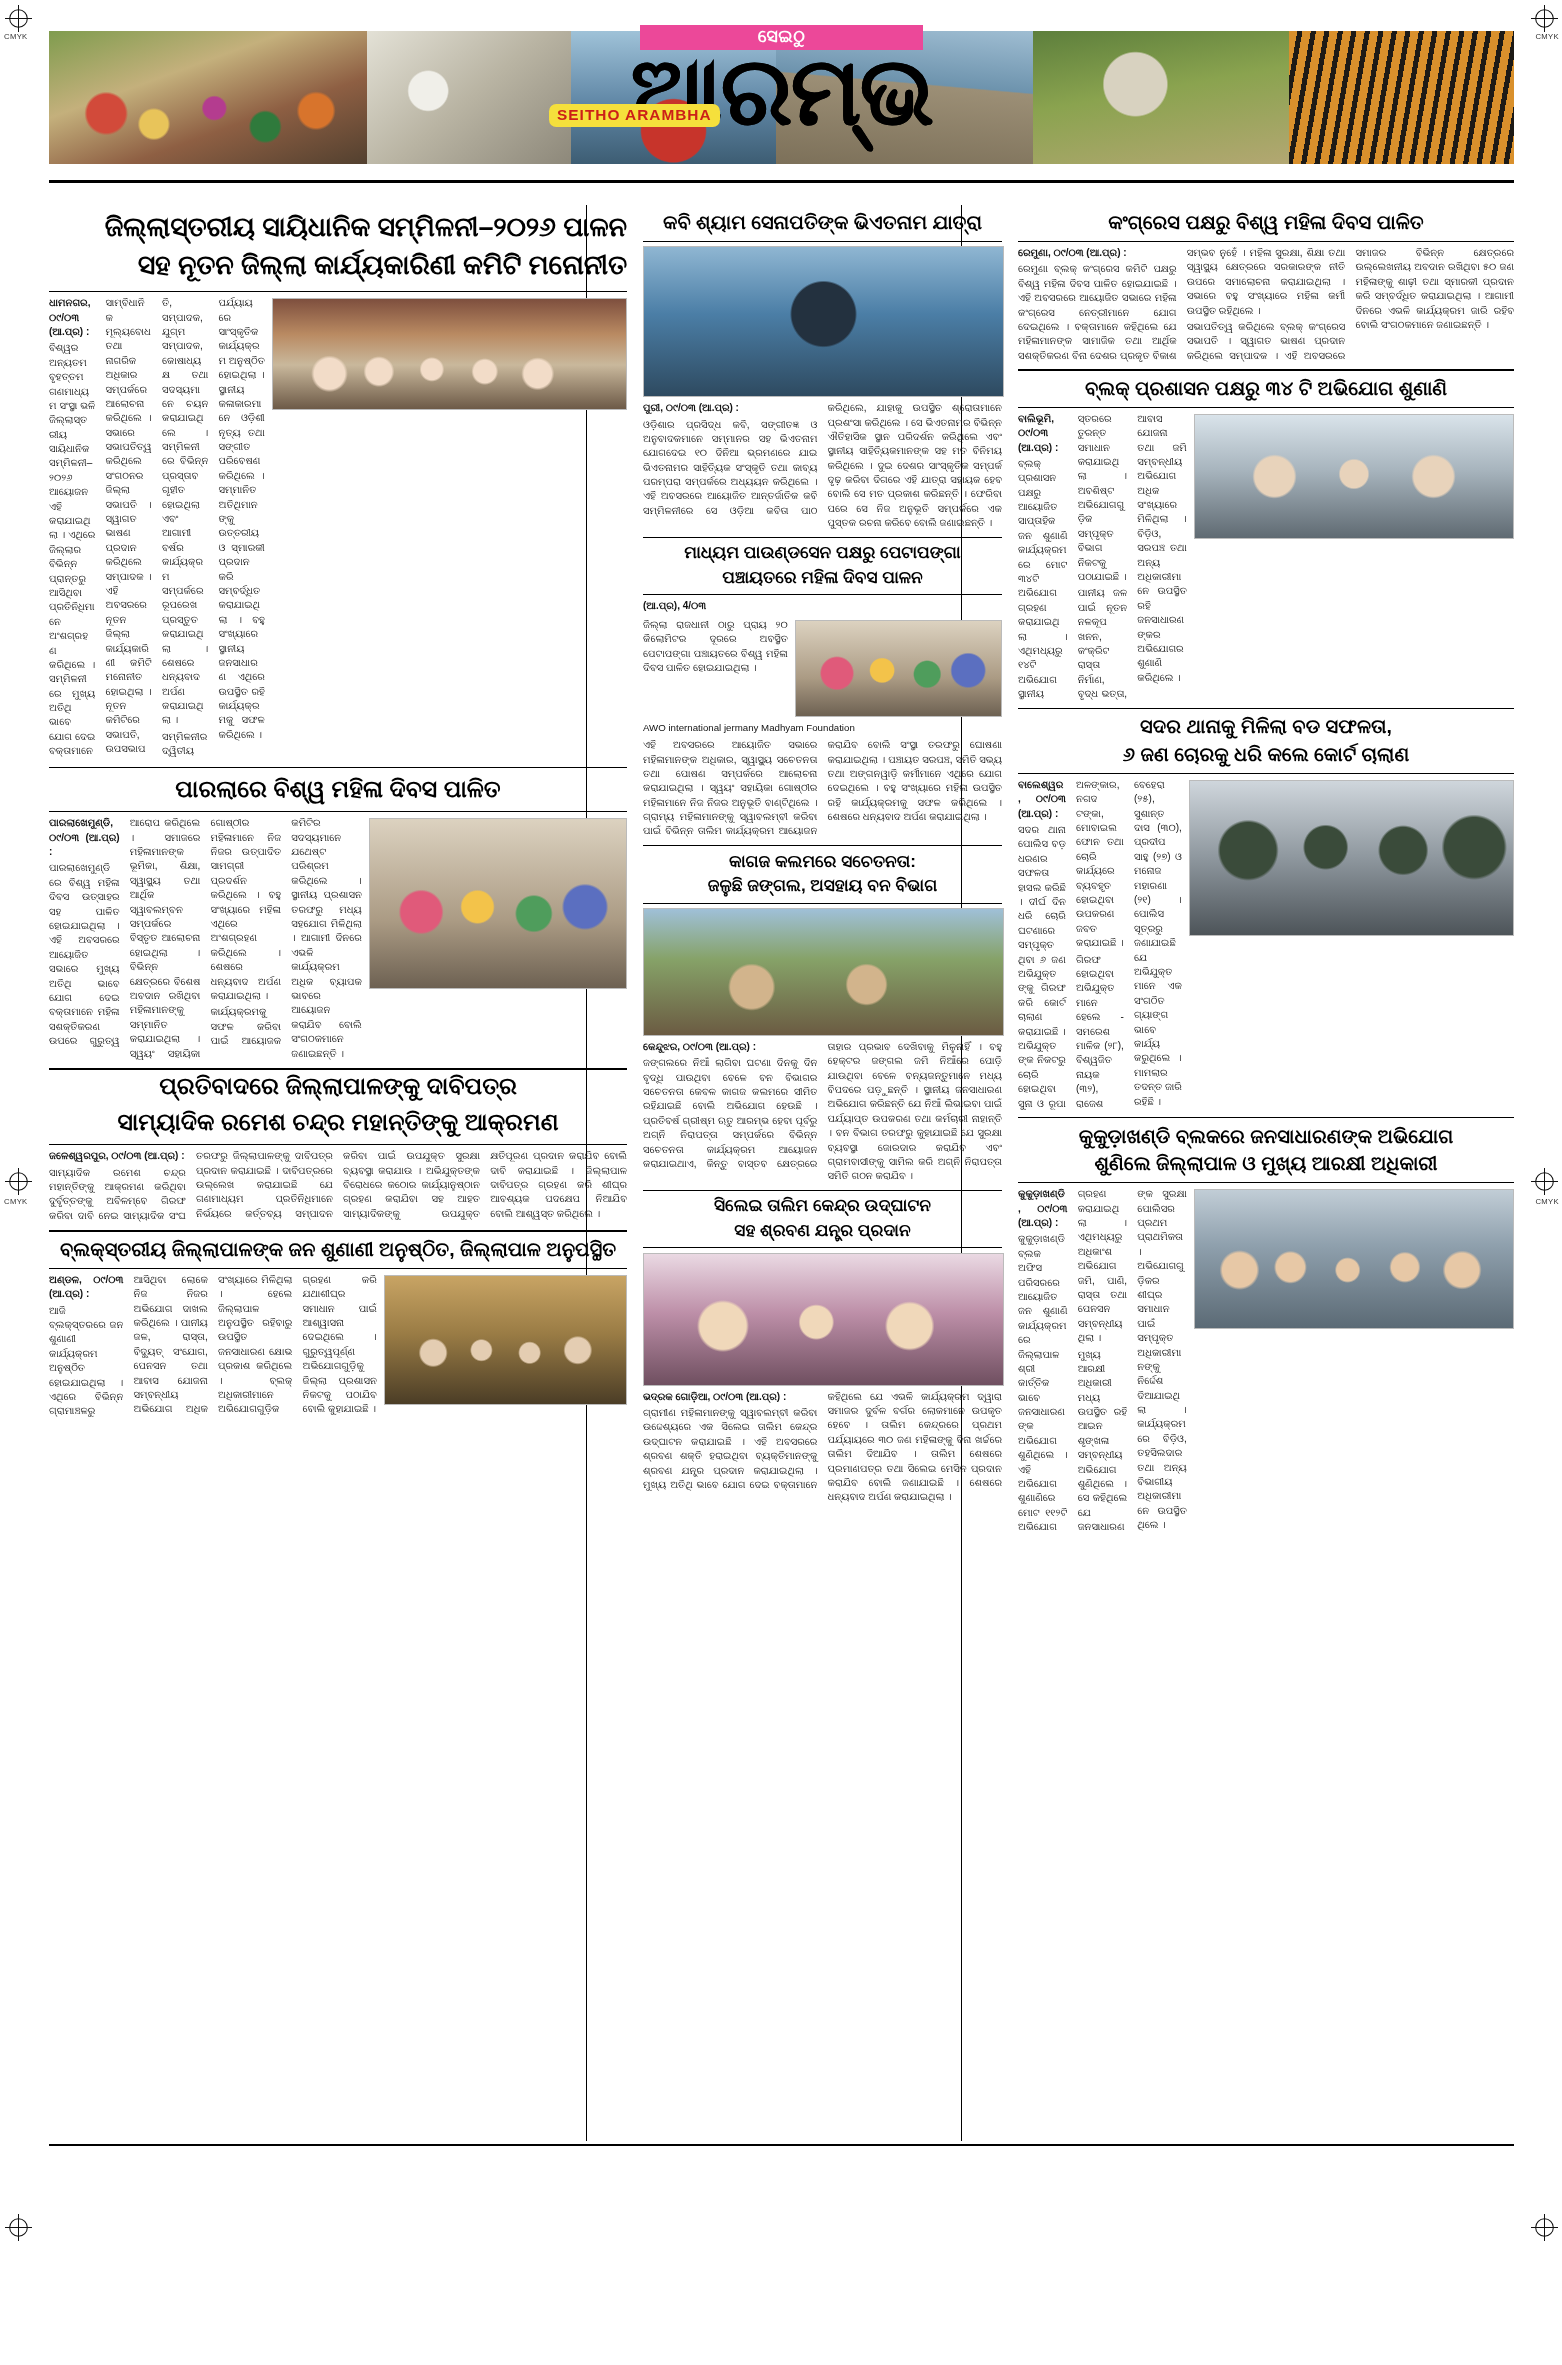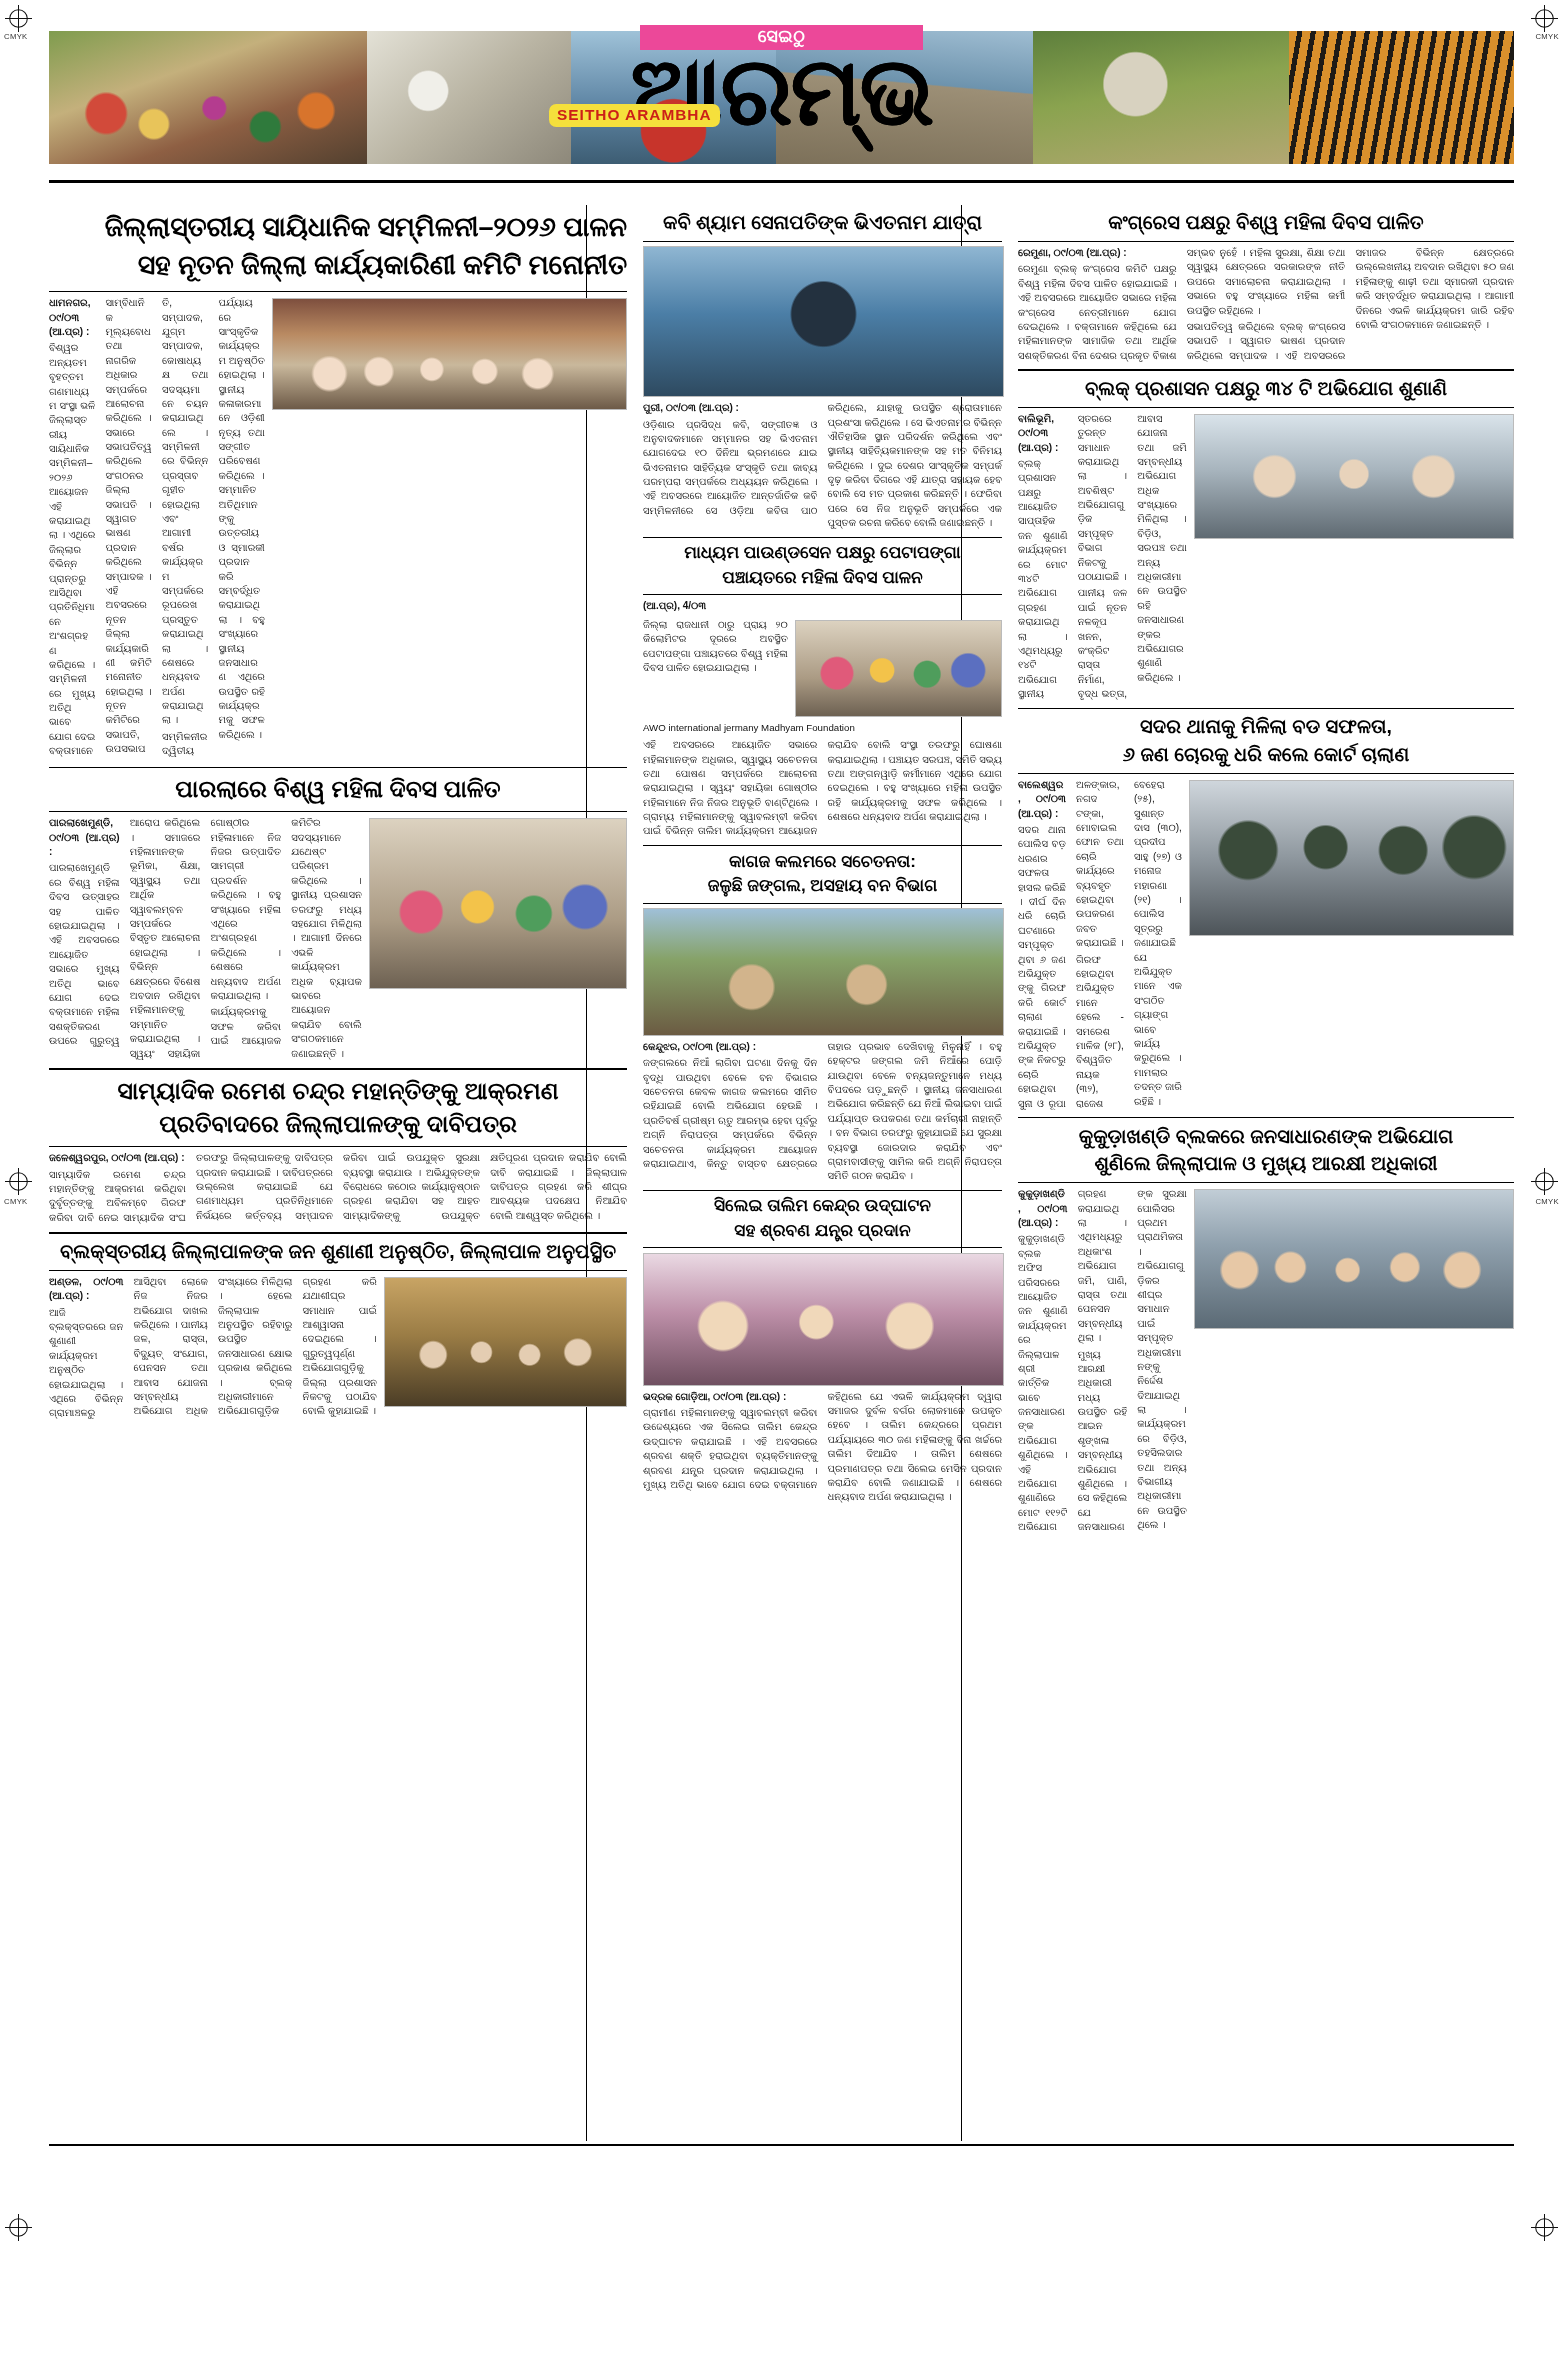--- a/index.html
+++ b/index.html
@@ -419,22 +419,22 @@
         <div class="body-text cols-4">
           <p class="lead">ପାରଲାଖେମୁଣ୍ଡି, ୦୯/୦୩ (ଆ.ପ୍ର) :</p>
           <p>ପାରଲାଖେମୁଣ୍ଡିରେ ବିଶ୍ୱ ମହିଳା ଦିବସ ଉତ୍ସାହର ସହ ପାଳିତ ହୋଇଯାଇଥିଲା । ଏହି ଅବସରରେ ଆୟୋଜିତ ସଭାରେ ମୁଖ୍ୟ ଅତିଥି ଭାବେ ଯୋଗ ଦେଇ ବକ୍ତାମାନେ ମହିଳା ସଶକ୍ତିକରଣ ଉପରେ ଗୁରୁତ୍ୱ ଆରୋପ କରିଥିଲେ । ସମାଜରେ ମହିଳାମାନଙ୍କ ଭୂମିକା, ଶିକ୍ଷା, ସ୍ୱାସ୍ଥ୍ୟ ତଥା ଆର୍ଥିକ ସ୍ୱାବଲମ୍ବନ ସମ୍ପର୍କରେ ବିସ୍ତୃତ ଆଲୋଚନା ହୋଇଥିଲା । ବିଭିନ୍ନ କ୍ଷେତ୍ରରେ ବିଶେଷ ଅବଦାନ ରଖିଥିବା ମହିଳାମାନଙ୍କୁ ସମ୍ମାନିତ କରାଯାଇଥିଲା । ସ୍ୱୟଂ ସହାୟିକା ଗୋଷ୍ଠୀର ମହିଳାମାନେ ନିଜ ନିଜର ଉତ୍ପାଦିତ ସାମଗ୍ରୀ ପ୍ରଦର୍ଶନ କରିଥିଲେ । ବହୁ ସଂଖ୍ୟାରେ ମହିଳା ଏଥିରେ ଅଂଶଗ୍ରହଣ କରିଥିଲେ । ଶେଷରେ ଧନ୍ୟବାଦ ଅର୍ପଣ କରାଯାଇଥିଲା ।</p>
           <p>କାର୍ଯ୍ୟକ୍ରମକୁ ସଫଳ କରିବା ପାଇଁ ଆୟୋଜକ କମିଟିର ସଦସ୍ୟମାନେ ଯଥେଷ୍ଟ ପରିଶ୍ରମ କରିଥିଲେ । ସ୍ଥାନୀୟ ପ୍ରଶାସନ ତରଫରୁ ମଧ୍ୟ ସହଯୋଗ ମିଳିଥିଲା । ଆଗାମୀ ଦିନରେ ଏଭଳି କାର୍ଯ୍ୟକ୍ରମ ଅଧିକ ବ୍ୟାପକ ଭାବରେ ଆୟୋଜନ କରାଯିବ ବୋଲି ସଂଗଠକମାନେ ଜଣାଇଛନ୍ତି ।</p>
         </div>
       </article>
 
       <div class="hr-rule" style="margin-top:7.2px;"></div>
 
       <article class="article">
+        <h2 class="hl-lg" style="margin-top:-3.1px;">ପ୍ରତିବାଦରେ ଜିଲ୍ଲାପାଳଙ୍କୁ ଦାବିପତ୍ର</h2>
         <h2 class="hl-lg">ସାମ୍ୟାଦିକ ରମେଶ ଚନ୍ଦ୍ର ମହାନ୍ତିଙ୍କୁ ଆକ୍ରମଣ</h2>
-        <h2 class="hl-lg" style="margin-top:-3.1px;">ପ୍ରତିବାଦରେ ଜିଲ୍ଲାପାଳଙ୍କୁ ଦାବିପତ୍ର</h2>
         <div class="hr-rule thin"></div>
 
         <div class="body-text cols-4">
           <p class="lead">ଜଳେଶ୍ୱରପୁର, ୦୯/୦୩ (ଆ.ପ୍ର) :</p>
           <p>ସାମ୍ୟାଦିକ ରମେଶ ଚନ୍ଦ୍ର ମହାନ୍ତିଙ୍କୁ ଆକ୍ରମଣ କରିଥିବା ଦୁର୍ବୃତ୍ତଙ୍କୁ ଅବିଳମ୍ବେ ଗିରଫ କରିବା ଦାବି ନେଇ ସାମ୍ୟାଦିକ ସଂଘ ତରଫରୁ ଜିଲ୍ଲାପାଳଙ୍କୁ ଦାବିପତ୍ର ପ୍ରଦାନ କରାଯାଇଛି । ଦାବିପତ୍ରରେ ଉଲ୍ଲେଖ କରାଯାଇଛି ଯେ ଗଣମାଧ୍ୟମ ପ୍ରତିନିଧିମାନେ ନିର୍ଭୟରେ କର୍ତ୍ତବ୍ୟ ସମ୍ପାଦନ କରିବା ପାଇଁ ଉପଯୁକ୍ତ ସୁରକ୍ଷା ବ୍ୟବସ୍ଥା କରାଯାଉ । ଅଭିଯୁକ୍ତଙ୍କ ବିରୋଧରେ କଠୋର କାର୍ଯ୍ୟାନୁଷ୍ଠାନ ଗ୍ରହଣ କରାଯିବା ସହ ଆହତ ସାମ୍ୟାଦିକଙ୍କୁ ଉପଯୁକ୍ତ କ୍ଷତିପୂରଣ ପ୍ରଦାନ କରାଯିବ ବୋଲି ଦାବି କରାଯାଇଛି । ଜିଲ୍ଲାପାଳ ଦାବିପତ୍ର ଗ୍ରହଣ କରି ଶୀଘ୍ର ଆବଶ୍ୟକ ପଦକ୍ଷେପ ନିଆଯିବ ବୋଲି ଆଶ୍ୱସ୍ତ କରିଥିଲେ ।</p>
         </div>
       </article>
 
       <div class="hr-rule" style="margin-top:7.2px;"></div>
 

